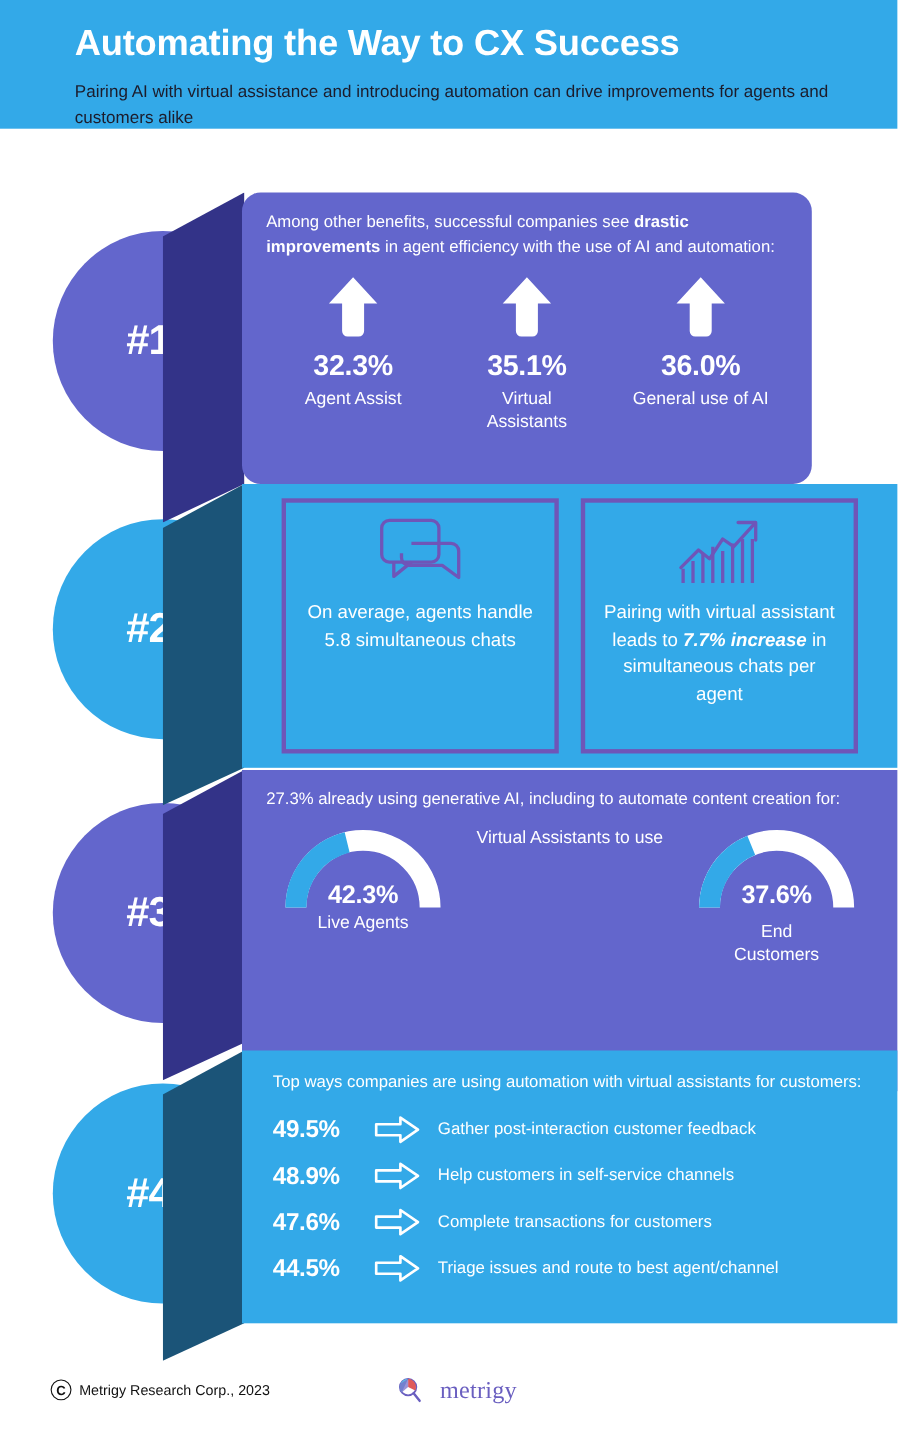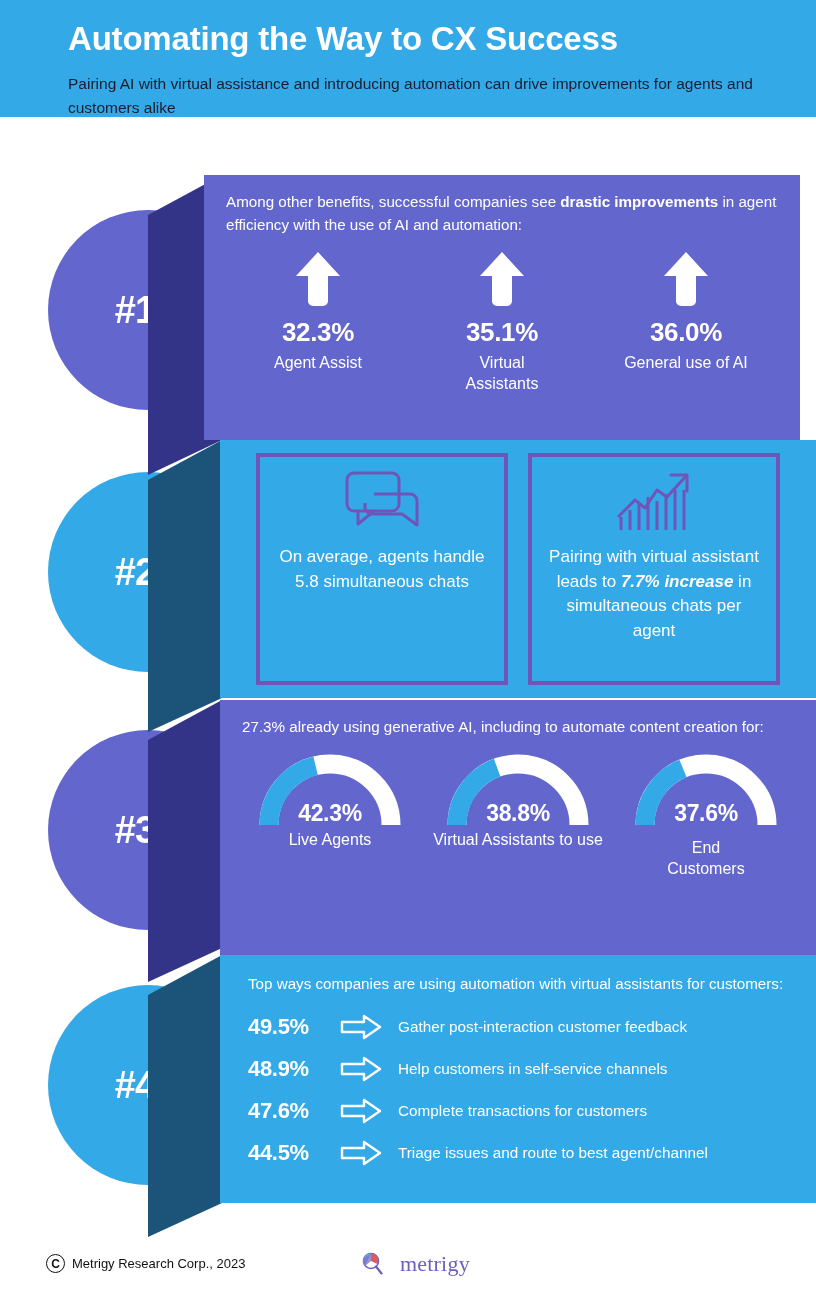--- a/index.html
+++ b/index.html
@@ -47,22 +47,22 @@
   }
   .panel-lead {
     font-size: 15.2px; line-height: 1.5; color: #ffffff;
   }
   .panel-lead b { font-weight: bold; }
 
   
   #sec1 { top: 175px; height: 265px; }
   #sec1 .circle { top: 35px; background: #6366cc; }
   #sec1 .panel {
-    left: 204px; top: 0; width: 596px; height: 265px;
-    background: #6366cc; padding: 16px 22px 0 22px;
+    left: 220px; top: 0; width: 518px; height: 265px;
+    background: #6366cc; padding: 16px 22px 0 22px; border-radius: 17px;
   }
   .stat-row { display: flex; margin-top: 14px; }
   .stat-col { flex: 1; text-align: center; }
   .arrow-up { width: 46px; height: 56px; margin: 0 auto 10px auto; display:block; }
   .stat-val { font-size: 26px; font-weight: bold; color: #fff; letter-spacing: -0.3px; }
   .stat-lbl { font-size: 16px; color: #fff; margin-top: 4px; line-height: 1.35; }
 
   
   #sec2 { top: 440px; height: 258px; }
   #sec2 .circle { top: 32px; background: #33a9e8; }
@@ -243,27 +243,20 @@
             <svg class="gauge-svg" width="150" height="78" viewBox="0 0 150 78">
               <path d="M14 74 A61 61 0 0 1 136 74" fill="none" stroke="#ffffff" stroke-width="19"></path>
               <path class="g-fill" d="M14 74 A61 61 0 0 1 136 74" fill="none" stroke="#33a9e8" stroke-width="19" style="stroke-dasharray: 191.664; stroke-dashoffset: 110.59;"></path>
             </svg>
             <div class="gauge-val">42.3%</div>
           </div>
           <div class="gauge-lbl">Live Agents</div>
         </div>
 
         <div class="gauge-col">
-          <div class="gauge-wrap">
-            <svg class="gauge-svg" width="150" height="78" viewBox="0 0 150 78">
-              <path d="M14 74 A61 61 0 0 1 136 74" fill="none" stroke="#ffffff" stroke-width="19"></path>
-              <path class="g-fill" d="M14 74 A61 61 0 0 1 136 74" fill="none" stroke="#33a9e8" stroke-width="19" style="stroke-dasharray: 191.664; stroke-dashoffset: 117.298;"></path>
-            </svg>
-            <div class="gauge-val">38.8%</div>
-          </div>
           <div class="gauge-lbl">Virtual Assistants to use</div>
         </div>
 
         <div class="gauge-col">
           <div class="gauge-wrap">
             <svg class="gauge-svg" width="150" height="78" viewBox="0 0 150 78">
               <path d="M14 74 A61 61 0 0 1 136 74" fill="none" stroke="#ffffff" stroke-width="19"></path>
               <path class="g-fill" d="M14 74 A61 61 0 0 1 136 74" fill="none" stroke="#33a9e8" stroke-width="19" style="stroke-dasharray: 191.664; stroke-dashoffset: 119.598;"></path>
             </svg>
             <div class="gauge-val">37.6%</div>

